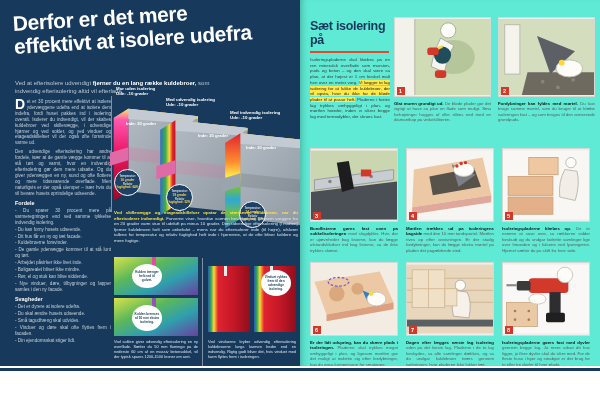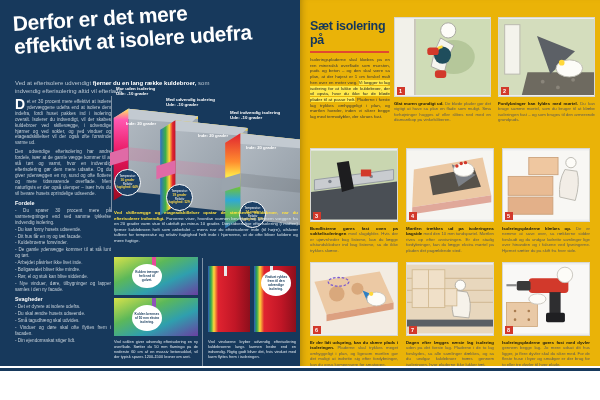--- a/index.html
+++ b/index.html
@@ -40,21 +40,21 @@
   .thermal { overflow:hidden; }
   .thermal svg { display:block; width:100%; height:100%; }
   .wbubble { background:#fff; border-radius:50%; color:#143a5c; font-weight:bold;
     font-size:3.2px; line-height:4px; text-align:center; display:flex; align-items:center;
     justify-content:center; padding:2px; }
   .panel-cap { font-size:3.9px; line-height:4.9px; color:#dfe7ee; text-align:justify; }
 
   .bottom-rule { left:0; top:368px; width:600px; height:2.5px; background:#17395c; }
 
   
-  .page-right { left:300px; top:0; width:300px; height:366px; background:#eab308;
+  .page-right { left:300px; top:0; width:300px; height:366px; background:#5eead4;
     box-shadow:inset 7px 0 9px -7px rgba(0,0,0,0.35); overflow:hidden; }
   .rp-title { left:10px; top:20px; width:90px; color:#14375c; font-weight:bold;
     font-size:12.5px; line-height:13.5px; letter-spacing:-0.3px; }
   .rp-rule { left:10px; top:51px; width:79px; height:1.5px; background:#e2492f; }
   .rp-intro { left:10px; top:57px; width:80px; font-size:4.4px; line-height:5.7px;
     color:#3a3a3a; text-align:justify; }
   .rp-intro mark { background:#ffe84a; color:#222; }
 
   .step-img { background:#eee; border:0.5px solid #d8d8d2; overflow:hidden; }
   .step-img svg { display:block; width:100%; height:100%; }

